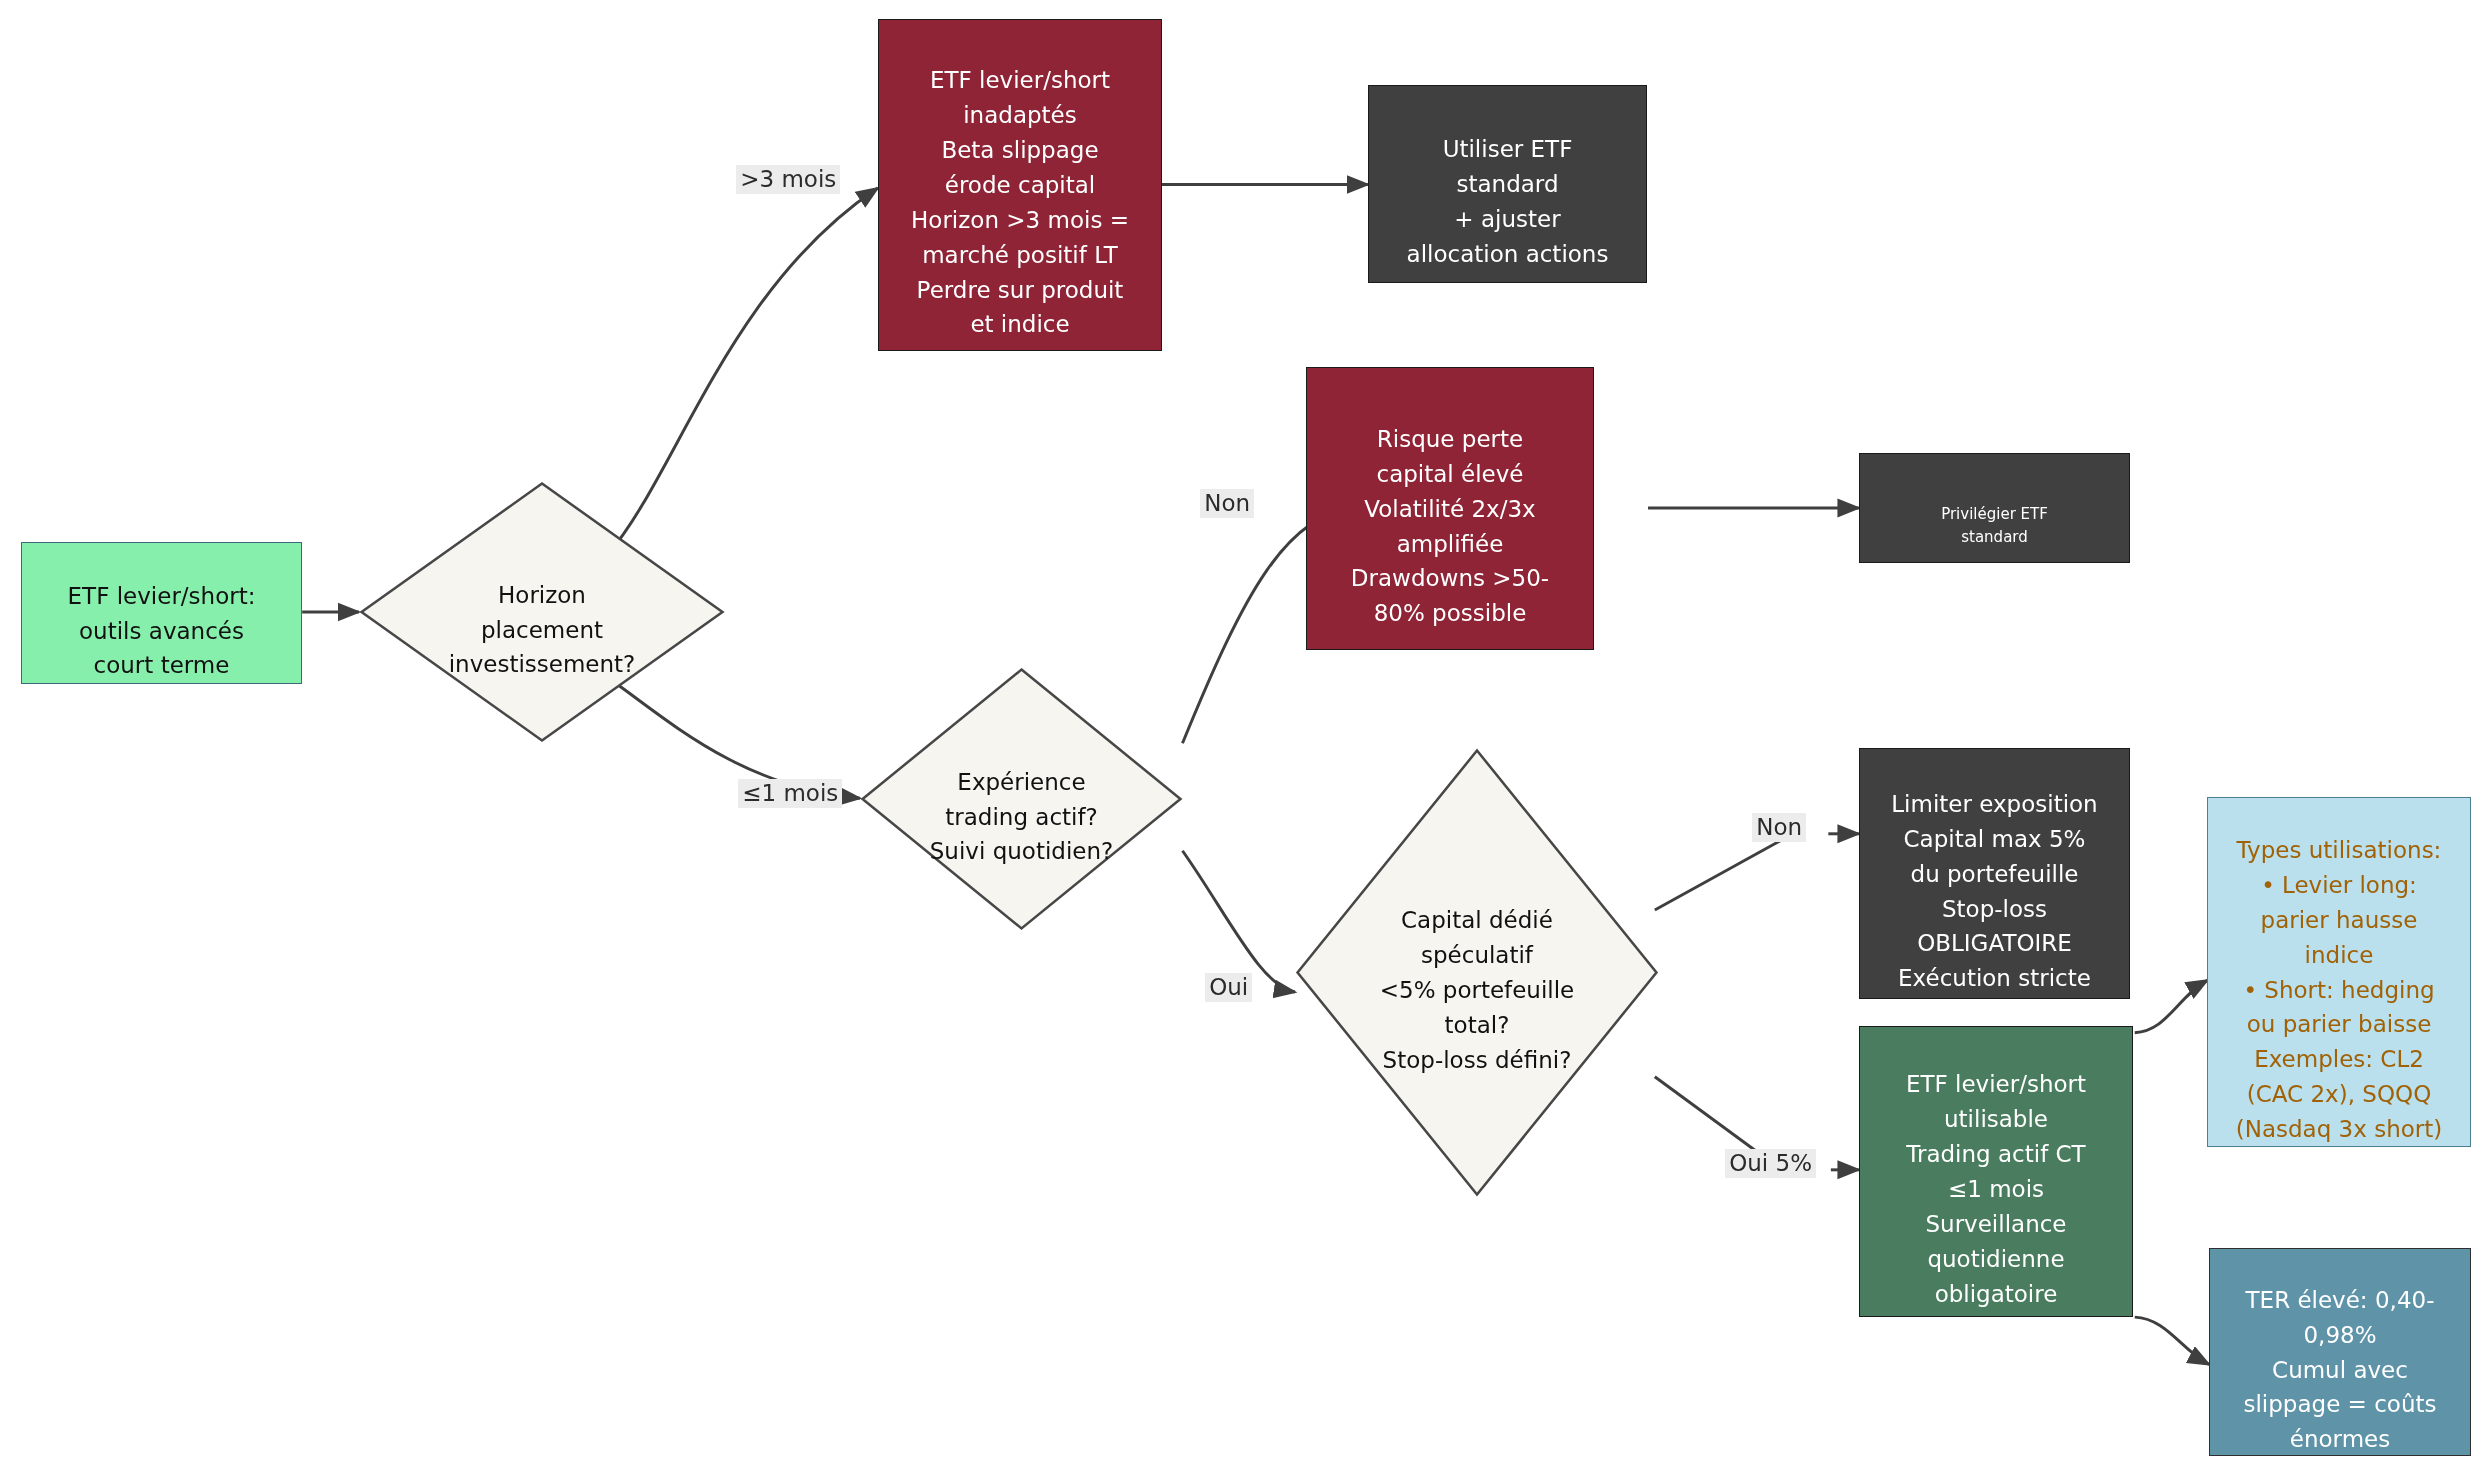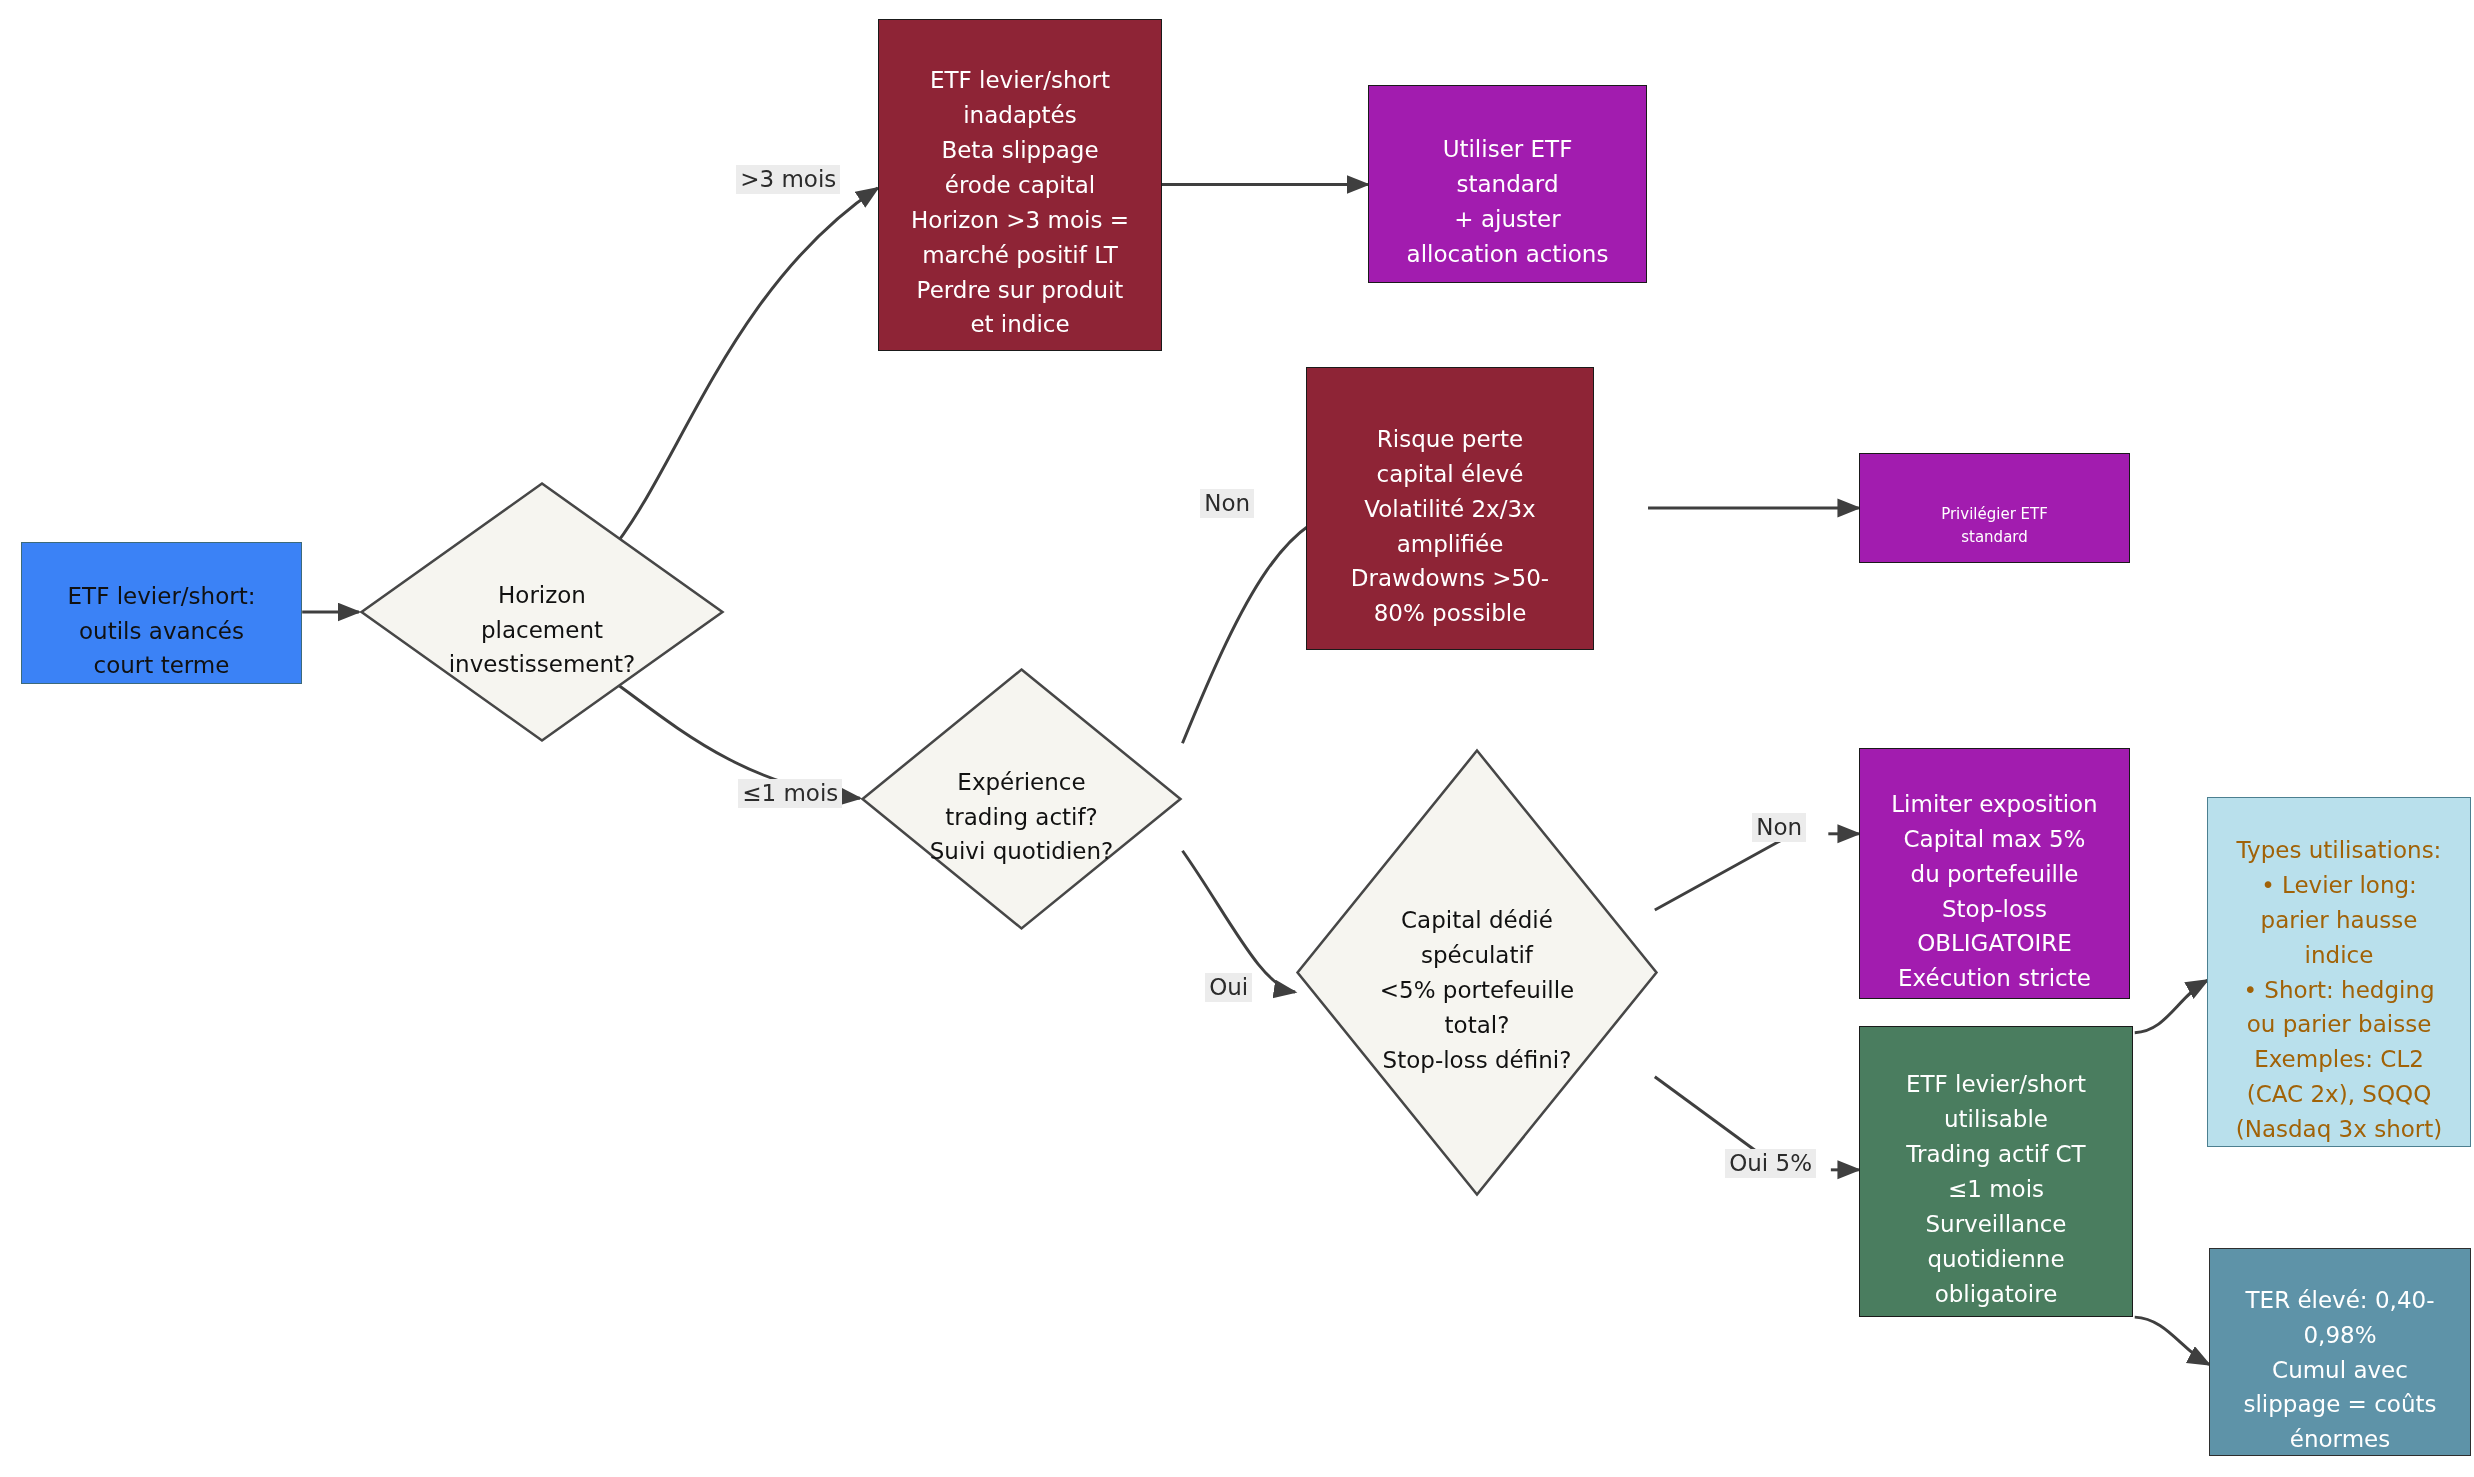--- a/index.html
+++ b/index.html
@@ -32,30 +32,30 @@
   }
   .node .txt {
     white-space: pre-line;
     line-height: 1.52;
     margin-top: 36px;
   }
   .box {
     border: 1.7px solid #1a1a1a;
   }
   .box-blue-start {
-    background: #3b82f6;
+    background: #86efac;
     border: 1.7px solid #3d6a7a;
     color: #111111;
   }
   .box-red {
     background: #8e2436;
     color: #ffffff;
   }
   .box-orange {
-    background: #a21caf;
+    background: #404040;
     color: #ffffff;
   }
   .box-green {
     background: #4a7d5f;
     color: #ffffff;
   }
   .box-lightblue {
     background: #b9e0ec;
     border: 1.7px solid #4c7f90;
     color: #a16207;

